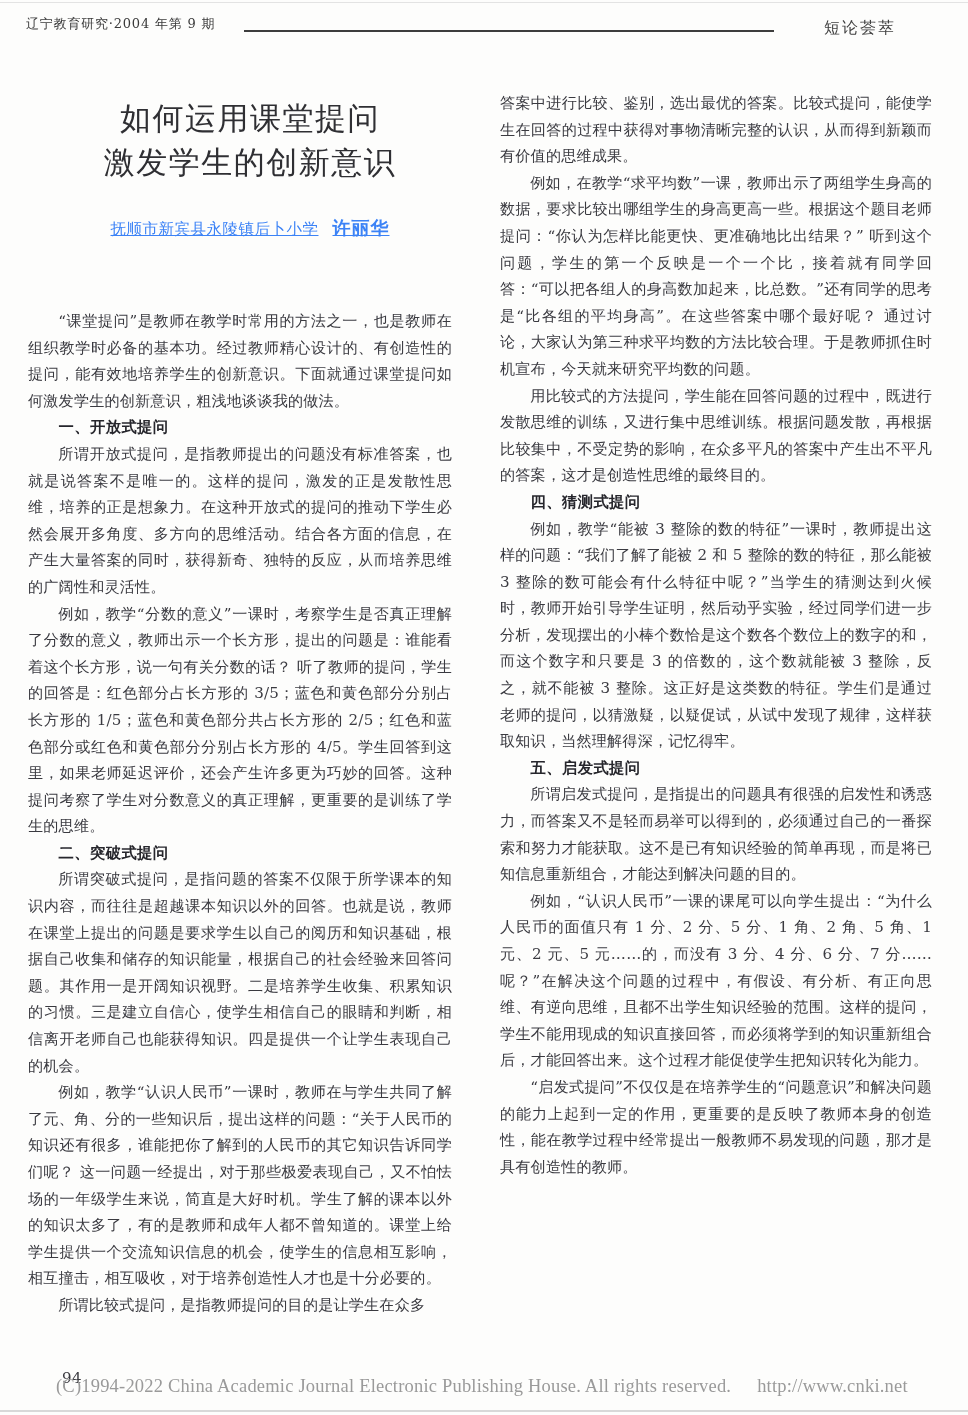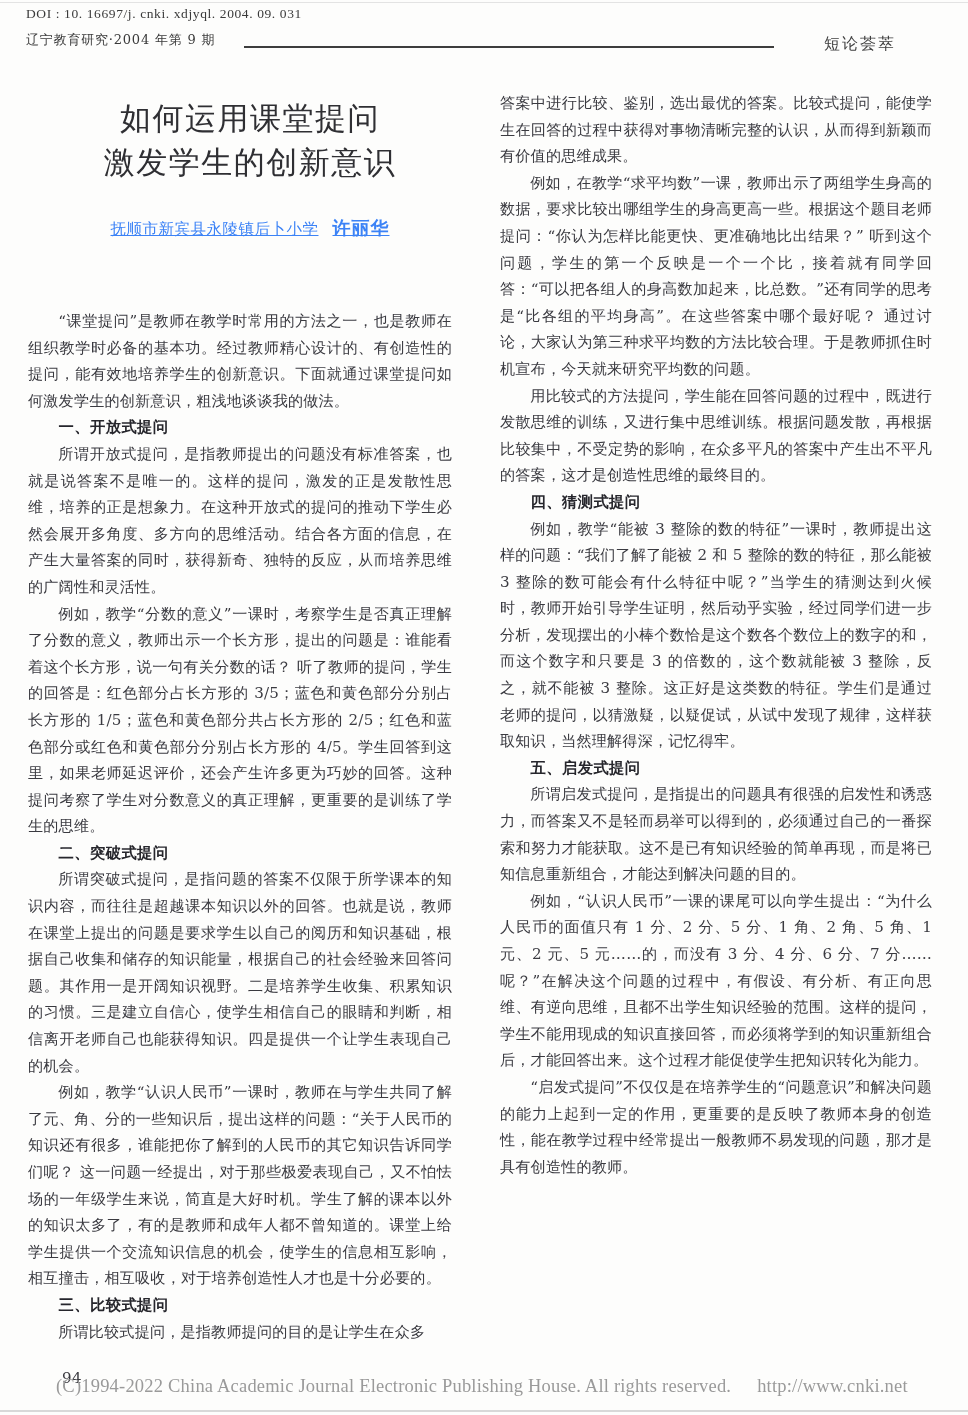--- a/index.html
+++ b/index.html
@@ -192,21 +192,20 @@
   }
 </style>
 </head>
 <body>
 
 <div class="page">
 
   <div class="edge-rule-top"></div>
 
   <div class="masthead">
-    <div class="doi">DOI : 10. 16697/j. cnki. xdjyql. 2004. 09. 031</div>
     <div class="issue-row">
       <div class="issue">辽宁教育研究·2004 年第 9 期</div>
       <div class="rule-wrap">
         <div class="rule"></div>
       </div>
       <div class="section-tag">短论荟萃</div>
     </div>
   </div>
 
   <div class="title-block">
@@ -218,21 +217,20 @@
   </div>
 
   <div class="col col-left">
     <p>“课堂提问”是教师在教学时常用的方法之一，也是教师在组织教学时必备的基本功。经过教师精心设计的、有创造性的提问，能有效地培养学生的创新意识。下面就通过课堂提问如何激发学生的创新意识，粗浅地谈谈我的做法。</p>
     <h2>一、开放式提问</h2>
     <p>所谓开放式提问，是指教师提出的问题没有标准答案，也就是说答案不是唯一的。这样的提问，激发的正是发散性思维，培养的正是想象力。在这种开放式的提问的推动下学生必然会展开多角度、多方向的思维活动。结合各方面的信息，在产生大量答案的同时，获得新奇、独特的反应，从而培养思维的广阔性和灵活性。</p>
     <p>例如，教学“分数的意义”一课时，考察学生是否真正理解了分数的意义，教师出示一个长方形，提出的问题是：谁能看着这个长方形，说一句有关分数的话？ 听了教师的提问，学生的回答是：红色部分占长方形的 3/5；蓝色和黄色部分分别占长方形的 1/5；蓝色和黄色部分共占长方形的 2/5；红色和蓝色部分或红色和黄色部分分别占长方形的 4/5。学生回答到这里，如果老师延迟评价，还会产生许多更为巧妙的回答。这种提问考察了学生对分数意义的真正理解，更重要的是训练了学生的思维。</p>
     <h2>二、突破式提问</h2>
     <p>所谓突破式提问，是指问题的答案不仅限于所学课本的知识内容，而往往是超越课本知识以外的回答。也就是说，教师在课堂上提出的问题是要求学生以自己的阅历和知识基础，根据自己收集和储存的知识能量，根据自己的社会经验来回答问题。其作用一是开阔知识视野。二是培养学生收集、积累知识的习惯。三是建立自信心，使学生相信自己的眼睛和判断，相信离开老师自己也能获得知识。四是提供一个让学生表现自己的机会。</p>
     <p>例如，教学“认识人民币”一课时，教师在与学生共同了解了元、角、分的一些知识后，提出这样的问题：“关于人民币的知识还有很多，谁能把你了解到的人民币的其它知识告诉同学们呢？ 这一问题一经提出，对于那些极爱表现自己，又不怕怯场的一年级学生来说，简直是大好时机。学生了解的课本以外的知识太多了，有的是教师和成年人都不曾知道的。课堂上给学生提供一个交流知识信息的机会，使学生的信息相互影响，相互撞击，相互吸收，对于培养创造性人才也是十分必要的。</p>
-    <h2>三、比较式提问</h2>
     <p>所谓比较式提问，是指教师提问的目的是让学生在众多</p>
   </div>
 
   <div class="col col-right">
     <p class="cont">答案中进行比较、鉴别，选出最优的答案。比较式提问，能使学生在回答的过程中获得对事物清晰完整的认识，从而得到新颖而有价值的思维成果。</p>
     <p>例如，在教学“求平均数”一课，教师出示了两组学生身高的数据，要求比较出哪组学生的身高更高一些。根据这个题目老师提问：“你认为怎样比能更快、更准确地比出结果？” 听到这个问题，学生的第一个反映是一个一个比，接着就有同学回答：“可以把各组人的身高数加起来，比总数。”还有同学的思考是“比各组的平均身高”。在这些答案中哪个最好呢？ 通过讨论，大家认为第三种求平均数的方法比较合理。于是教师抓住时机宣布，今天就来研究平均数的问题。</p>
     <p>用比较式的方法提问，学生能在回答问题的过程中，既进行发散思维的训练，又进行集中思维训练。根据问题发散，再根据比较集中，不受定势的影响，在众多平凡的答案中产生出不平凡的答案，这才是创造性思维的最终目的。</p>
     <h2>四、猜测式提问</h2>
     <p>例如，教学“能被 3 整除的数的特征”一课时，教师提出这样的问题：“我们了解了能被 2 和 5 整除的数的特征，那么能被 3 整除的数可能会有什么特征中呢？”当学生的猜测达到火候时，教师开始引导学生证明，然后动乎实验，经过同学们进一步分析，发现摆出的小棒个数恰是这个数各个数位上的数字的和，而这个数字和只要是 3 的倍数的，这个数就能被 3 整除，反之，就不能被 3 整除。这正好是这类数的特征。学生们是通过老师的提问，以猜激疑，以疑促试，从试中发现了规律，这样获取知识，当然理解得深，记忆得牢。</p>
     <h2>五、启发式提问</h2>

